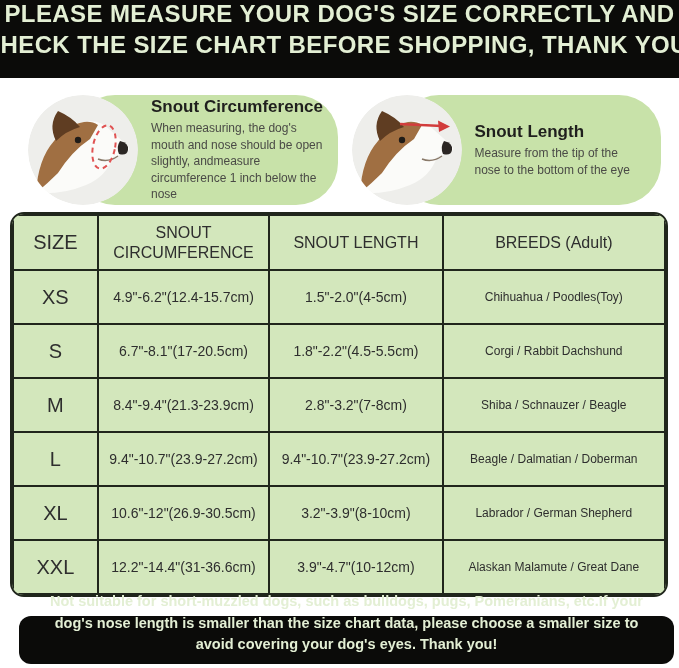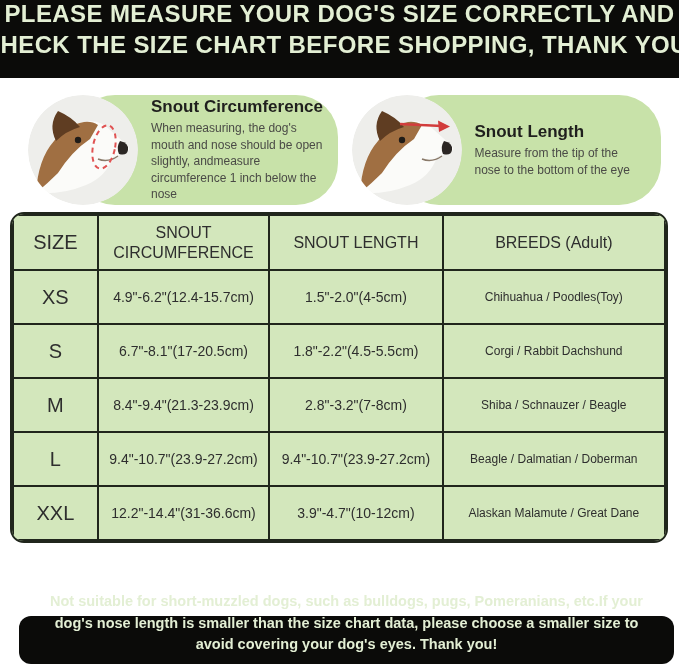--- a/index.html
+++ b/index.html
@@ -185,20 +185,26 @@
         <td class="val-cell">2.8"-3.2"(7-8cm)</td>
         <td class="breed-cell">Shiba / Schnauzer / Beagle</td>
       </tr>
       <tr>
         <td class="size-cell">L</td>
         <td class="val-cell">9.4"-10.7"(23.9-27.2cm)</td>
         <td class="val-cell">9.4"-10.7"(23.9-27.2cm)</td>
         <td class="breed-cell">Beagle / Dalmatian / Doberman</td>
       </tr>
       <tr>
+        <td class="size-cell">XL</td>
+        <td class="val-cell">10.6"-12"(26.9-30.5cm)</td>
+        <td class="val-cell">3.2"-3.9"(8-10cm)</td>
+        <td class="breed-cell">Labrador / German Shepherd</td>
+      </tr>
+      <tr>
         <td class="size-cell">XXL</td>
         <td class="val-cell">12.2"-14.4"(31-36.6cm)</td>
         <td class="val-cell">3.9"-4.7"(10-12cm)</td>
         <td class="breed-cell">Alaskan Malamute / Great Dane</td>
       </tr>
     </tbody>
   </table>
 </div>
 
 <div class="banner-bottom">

